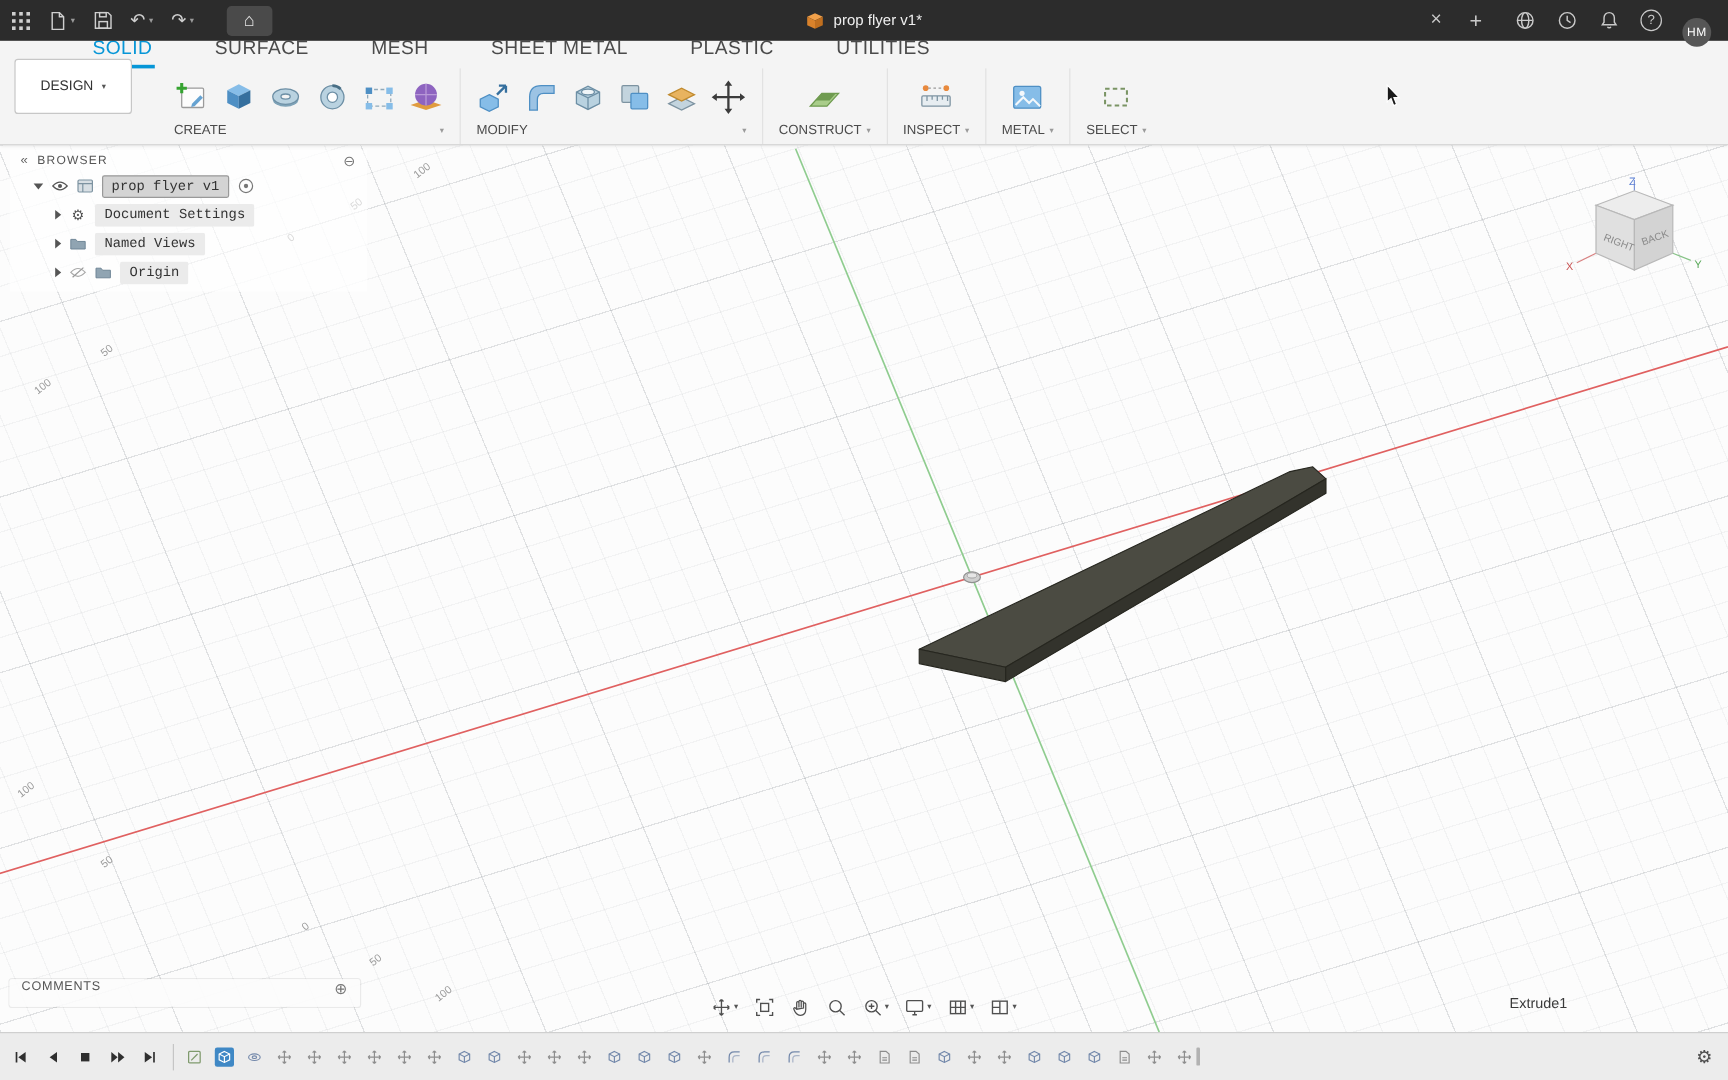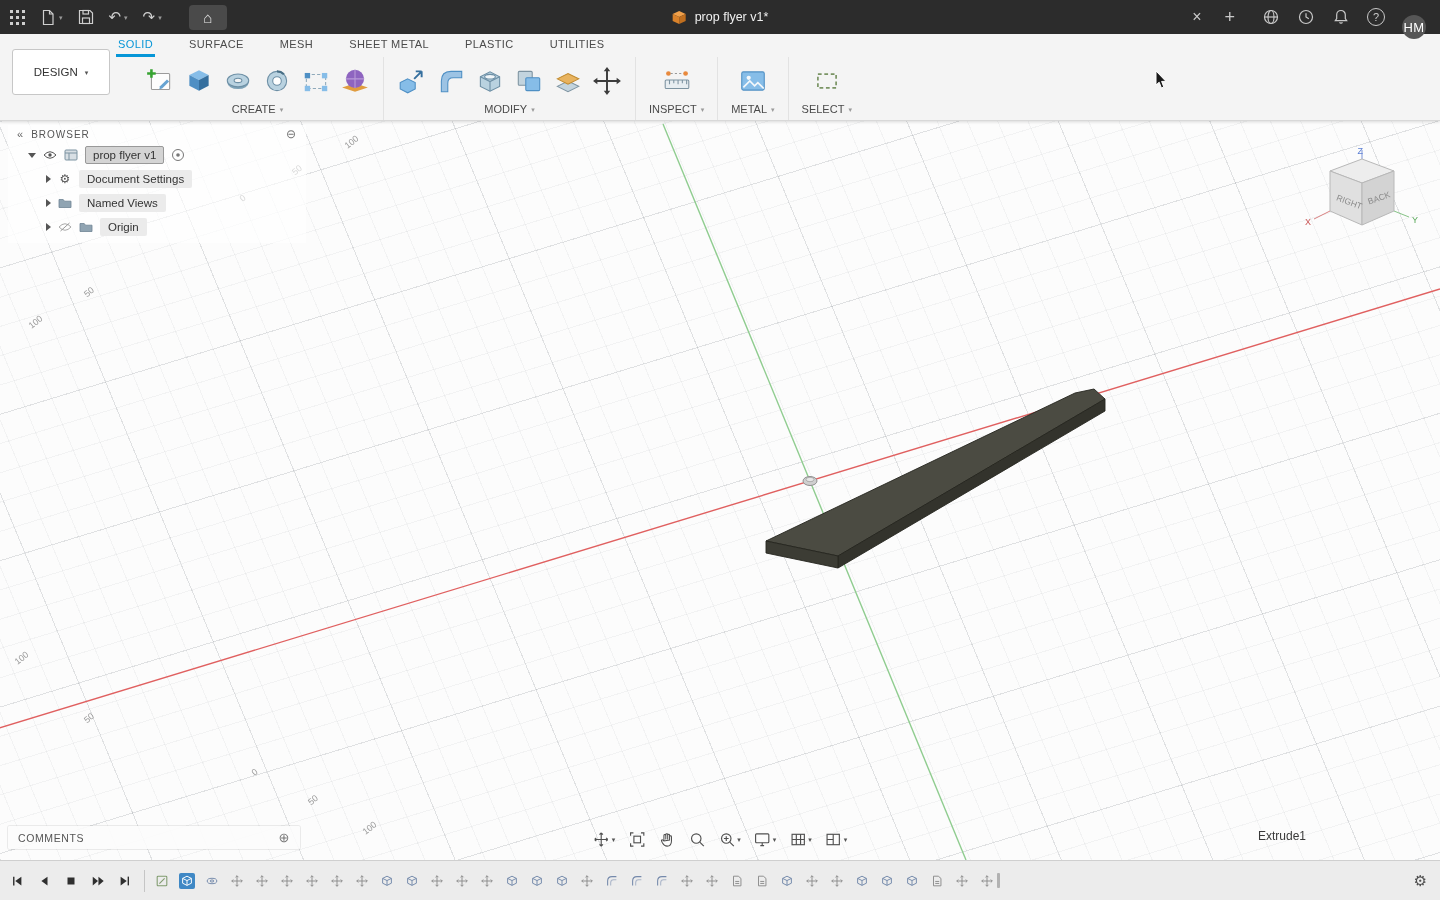--- a/index.html
+++ b/index.html
@@ -11,65 +11,65 @@
   .tb-left { display:flex; align-items:center; gap:15px; padding-left:10px; }
   .tb-ic { display:flex; align-items:center; gap:3px; cursor:default; }
   .tb-ic svg { display:block; }
   .caret { font-size:7px; color:#9a9a9a; line-height:1; }
   .home-tab { margin-left:12px; width:38px; height:25px; background:#4a4a4a; border-radius:4px; display:flex; align-items:center; justify-content:center; font-size:15px; color:#e6e6e6; }
   .tb-title { position:absolute; left:50%; transform:translateX(-50%); display:flex; align-items:center; gap:8px; font-size:12.5px; color:#f0f0f0; }
   .tb-right { margin-left:auto; display:flex; align-items:center; gap:17px; padding-right:14px; }
   .tb-close { font-size:16px; color:#c9c9c9; margin-right:6px; }
   .tb-plus { font-size:18px; color:#c9c9c9; font-weight:300; margin-right:10px; }
   .help-circle { width:18px; height:18px; border:1.4px solid #c9c9c9; border-radius:50%; display:flex; align-items:center; justify-content:center; font-size:11px; color:#c9c9c9; }
-  .avatar { width:24px; height:24px; border-radius:50%; background:#565656; color:#fff; font-size:13px; display:flex; align-items:center; justify-content:center; letter-spacing:.3px;margin-top:20px; }
+  .avatar { width:24px; height:24px; border-radius:50%; background:#565656; color:#fff; font-size:10px; display:flex; align-items:center; justify-content:center; letter-spacing:.3px;margin-top:20px; }
 
   
   .toolbar { position:absolute; left:0; top:34px; width:1440px; height:87px; background:#f4f4f4; border-bottom:1px solid #d8d8d8; box-shadow:0 1px 3px rgba(0,0,0,.14); z-index:50; }
   .design-btn { position:absolute; left:12px; top:15px; width:98px; height:46px; background:#fff; border:1px solid #c7c7c7; border-radius:3px; display:flex; align-items:center; justify-content:center; gap:7px; font-size:11.5px; color:#333; cursor:default; }
   .design-btn .caret { color:#555; }
-  .ribbon-tabs { display:flex; gap:32px; margin-left:116px; height:23px; align-items:flex-end; font-size:11px; letter-spacing:.4px; color:#4b4b4b; }
+  .ribbon-tabs { display:flex; gap:48px; margin-left:75px; height:23px; align-items:flex-end; font-size:16px; letter-spacing:.4px; color:#4b4b4b; }
   .rtab { padding:0 2px 4px; border-bottom:3px solid transparent; cursor:default; }
   .rtab.active { color:#0696d7; border-bottom-color:#0696d7; }
   .groups { display:flex; margin-left:132px; height:63px; align-items:stretch; }
   .group { display:flex; flex-direction:column; padding:3px 13px 5px; border-right:1px solid #e2e2e2; }
   .g-icons { display:flex; gap:9px; align-items:center; justify-content:center; flex:1; }
   .g-icons svg { width:30px; height:30px; display:block; cursor:default; }
-  .g-label { font-size:11px; color:#4a4a4a; display:flex; align-items:center; justify-content:center; gap:4px; padding-top:2px; cursor:default; }
+  .g-label { font-size:11px; color:#4a4a4a; display:flex; align-items:center; justify-content:space-between; gap:4px; padding-top:2px; cursor:default; }
 
   
   .viewport { position:absolute; left:0; top:121px; width:1440px; height:739px; overflow:hidden;
     background-color:#fcfcfc;
     background-image:
       repeating-linear-gradient(163deg, rgba(60,70,80,0.10) 0 1px, transparent 1px 140px),
       repeating-linear-gradient(67.5deg, rgba(60,70,80,0.10) 0 1px, transparent 1px 140px),
       repeating-linear-gradient(163deg, rgba(60,70,80,0.05) 0 1px, transparent 1px 28px),
       repeating-linear-gradient(67.5deg, rgba(60,70,80,0.05) 0 1px, transparent 1px 28px);
   }
   .vp-svg { position:absolute; left:0; top:0; pointer-events:none; }
   .rl { position:absolute; font-size:9px; color:#9a9a9a; transform:rotate(-38deg); pointer-events:none; }
   .viewcube { position:absolute; right:18px; top:24px; width:120px; height:100px; cursor:default; }
   .feature-label { position:absolute; left:1258px; top:708px; font-size:12px; color:#3a3a3a; }
-  .comments { position:absolute; left:8px; bottom:11px; width:292px; height:23px; background:rgba(252,252,252,.9); box-shadow:0 0 0 1px rgba(0,0,0,.07); border-radius:2px; display:flex; align-items:center; padding:0 10px; font-size:10.5px; letter-spacing:.6px; color:#555;gap:25px; }
+  .comments { position:absolute; left:8px; bottom:21px; width:292px; height:23px; background:rgba(252,252,252,.9); box-shadow:0 0 0 1px rgba(0,0,0,.07); border-radius:2px; display:flex; align-items:flex-start; padding:0 10px; font-size:10.5px; letter-spacing:.6px; color:#555;gap:25px; }
   .comments .cplus { margin-left:auto; font-size:13px; color:#777; }
   .navbar { position:absolute; left:50%; bottom:12px; transform:translateX(-50%); display:flex; align-items:center; gap:13px; }
   .nv { display:flex; align-items:center; gap:2px; cursor:default; }
   .nv svg { width:17px; height:17px; display:block; }
   .nv .caret { color:#555; }
 
   
   .browser { position:absolute; left:8px; top:125px; width:298px; z-index:40; background:rgba(255,255,255,.62); padding-bottom:4px; }
   .br-header { display:flex; align-items:center; height:18px; padding:0 9px; color:#555; font-size:10px; letter-spacing:1px; }
   .br-header .chev { font-size:11px; color:#666; margin-right:9px; letter-spacing:-1px; }
   .br-header .minus { margin-left:auto; font-size:12px; color:#777; }
   .br-row { display:flex; align-items:center; height:24px; gap:7px; font-size:11.5px; color:#333; cursor:default; }
   .ind1 { padding-left:20px; } .ind2 { padding-left:38px; }
   .tri { width:0; height:0; border-top:4px solid transparent; border-bottom:4px solid transparent; border-left:5px solid #555; }
   .tri.down { border-left:4px solid transparent; border-right:4px solid transparent; border-top:5px solid #555; border-bottom:none; }
-  .pill { background:rgba(234,234,234,.95); border:1px solid transparent; border-radius:2px; padding:2px 7px; white-space:nowrap; }
+  .pill { background:rgba(234,234,234,.95); border:1px solid transparent; border-radius:2px; padding:2px 7px; white-space:nowrap;font-family:Liberation Mono, monospace; }
   .pill.sel { background:#d4d4d4; border-color:#999; }
   .gear-sm { font-size:12px; color:#555; width:14px; text-align:center; }
   .br-row svg { display:block; }
 
   
   .timeline { position:absolute; left:0; bottom:0; width:1440px; height:40px; background:#ececec; border-top:1px solid #cfcfcf; display:flex; align-items:center; z-index:55; }
   .tl-controls { display:flex; align-items:center; gap:13px; padding:0 12px 0 10px; }
   .tl-controls svg { width:14px; height:14px; display:block; cursor:default; }
   .tl-sep { width:1px; height:22px; background:#c5c5c5; margin-right:9px; }
   .tl-strip { display:flex; align-items:center; gap:9px; }
@@ -251,20 +251,32 @@
             <path d="M14 1l-3 4h6zM14 27l-3-4h6zM1 14l4-3v6zM27 14l-4-3v6z" fill="#3c3c3c"></path>
           </svg>
       </div>
       <div class="g-label">
         <span>MODIFY</span>
           <span class="caret">▾</span>
       </div>
     </div>
 
 
+    <div class="group">
+      <div class="g-icons">
+        <svg viewBox="0 0 28 28">
+            <path d="M3 21l9-10h13l-9 10z" fill="#a9cd8a" stroke="#6f9b50"></path>
+            <path d="M7 16.5l5-5.5h11l-5 5.5z" fill="#6f9b50"></path>
+          </svg>
+      </div>
+      <div class="g-label">
+        <span>CONSTRUCT</span>
+          <span class="caret">▾</span>
+      </div>
+    </div>
 
     <div class="group">
       <div class="g-icons">
         <svg viewBox="0 0 28 28">
             <circle cx="6" cy="7" r="2.2" fill="#e8893d"></circle>
             <circle cx="22" cy="7" r="2.2" fill="#e8893d"></circle>
             <path d="M8 7h12" stroke="#999" stroke-dasharray="2 2"></path>
             <rect x="3" y="13" width="22" height="8" rx="1" fill="#e7edf1" stroke="#7d93a1"></rect>
             <path d="M7 13v4M11 13v3M15 13v4M19 13v3M23 13v4" stroke="#7d93a1"></path>
           </svg>

